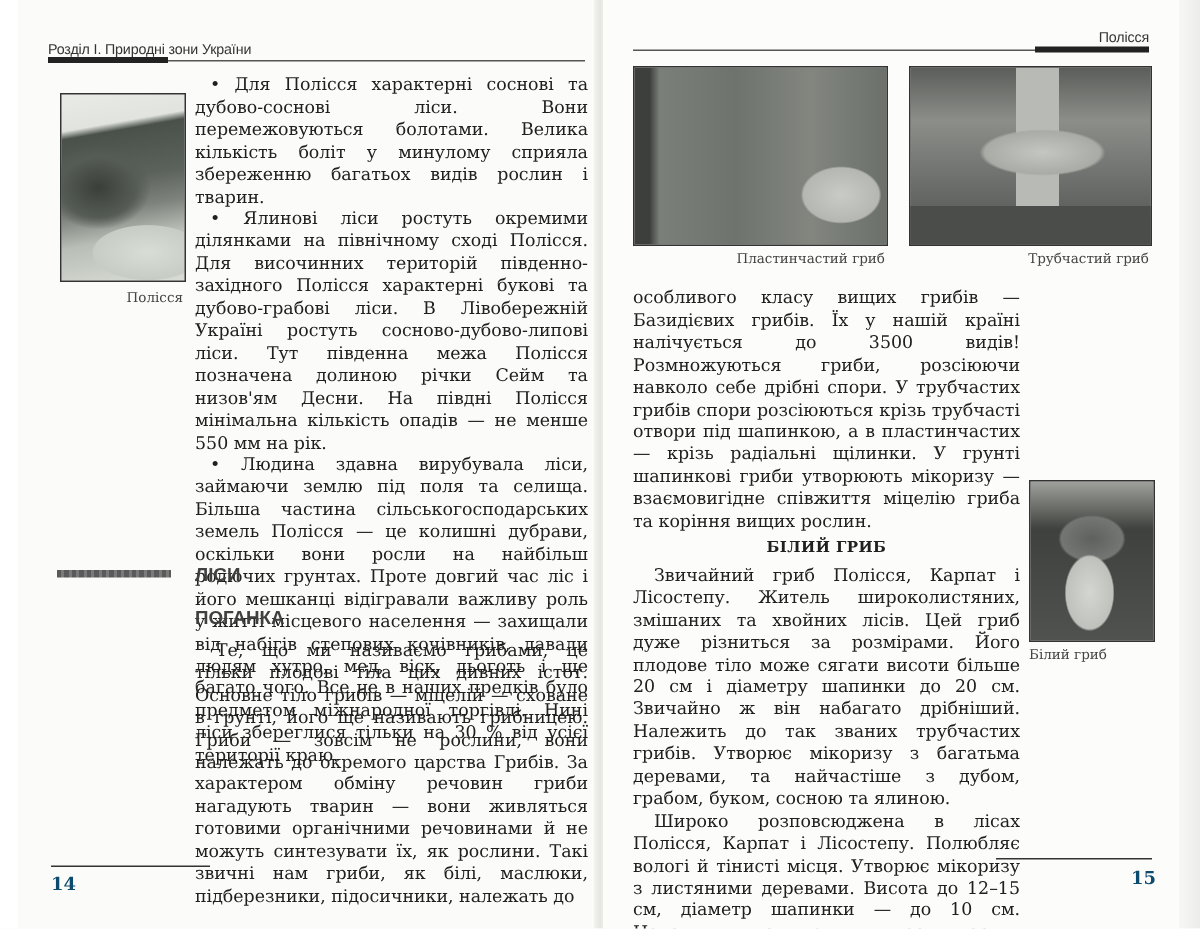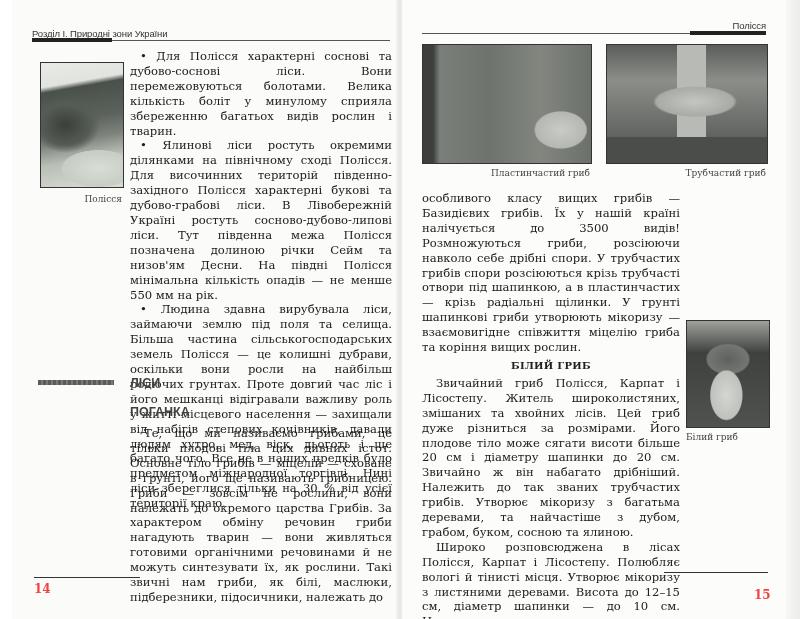--- a/index.html
+++ b/index.html
@@ -26,21 +26,21 @@
 
   
   .text { position:absolute; font-size:11.6px; line-height:14.9px; text-align:justify; color:#202020; }
   .text p { margin:0; text-indent:14px; }
   .text p.bullet { text-indent:10px; }
   .heading-sans { position:absolute; font-family:"Liberation Sans",sans-serif; font-weight:bold; font-size:12.5px; color:#404040; }
   .subhead { font-size:10px; font-weight:bold; text-align:center; letter-spacing:0.3px; text-indent:0 !important; margin:4px 0 2px 0 !important; }
 
   .photo { position:absolute; border:1px solid #333; overflow:hidden; }
   .caption { position:absolute; font-size:9px; color:#444; text-align:right; }
-  .pagenum { position:absolute; font-size:12px; font-weight:bold; color:#ef4444; }
+  .pagenum { position:absolute; font-size:12px; font-weight:bold; color:#0c4a6e; }
   .greybar { position:absolute; height:5px; background:repeating-linear-gradient(90deg,#5a5a5a 0 3px,#7a7a7a 3px 5px); }
 </style>
 </head>
 <body>
 
 <div class="spread">
 
   <div class="page left">
     <div class="runhead" style="left:20px; top:28px;">Розділ І. Природні зони України</div>
     <div class="rule" style="left:20px; top:40px; width:358px;"></div>
@@ -104,17 +104,17 @@
 
     <div class="photo" style="left:284px; top:320px; width:82px; height:106px;
       background:
         radial-gradient(ellipse 26px 40px at 48% 70%, #d4d7d1 0, #bfc2bc 60%, transparent 64%),
         radial-gradient(ellipse 34px 24px at 50% 36%, #5e615d 0, #737672 60%, transparent 66%),
         linear-gradient(180deg,#9fa29c 0,#3e413d 30%,#4f524e 100%);">
     </div>
     <div class="caption" style="left:284px; top:432px; width:70px; text-align:left;">Білий гриб</div>
 
     <div class="rule" style="left:262px; top:572px; width:104px; background:#333;"></div>
-    <div class="pagenum" style="left:352px; top:578px;margin-top:10px;">15</div>
+    <div class="pagenum" style="left:352px; top:578px;">15</div>
   </div>
 
   <div class="right-edge"></div>
 </div>
 
 </body></html>

